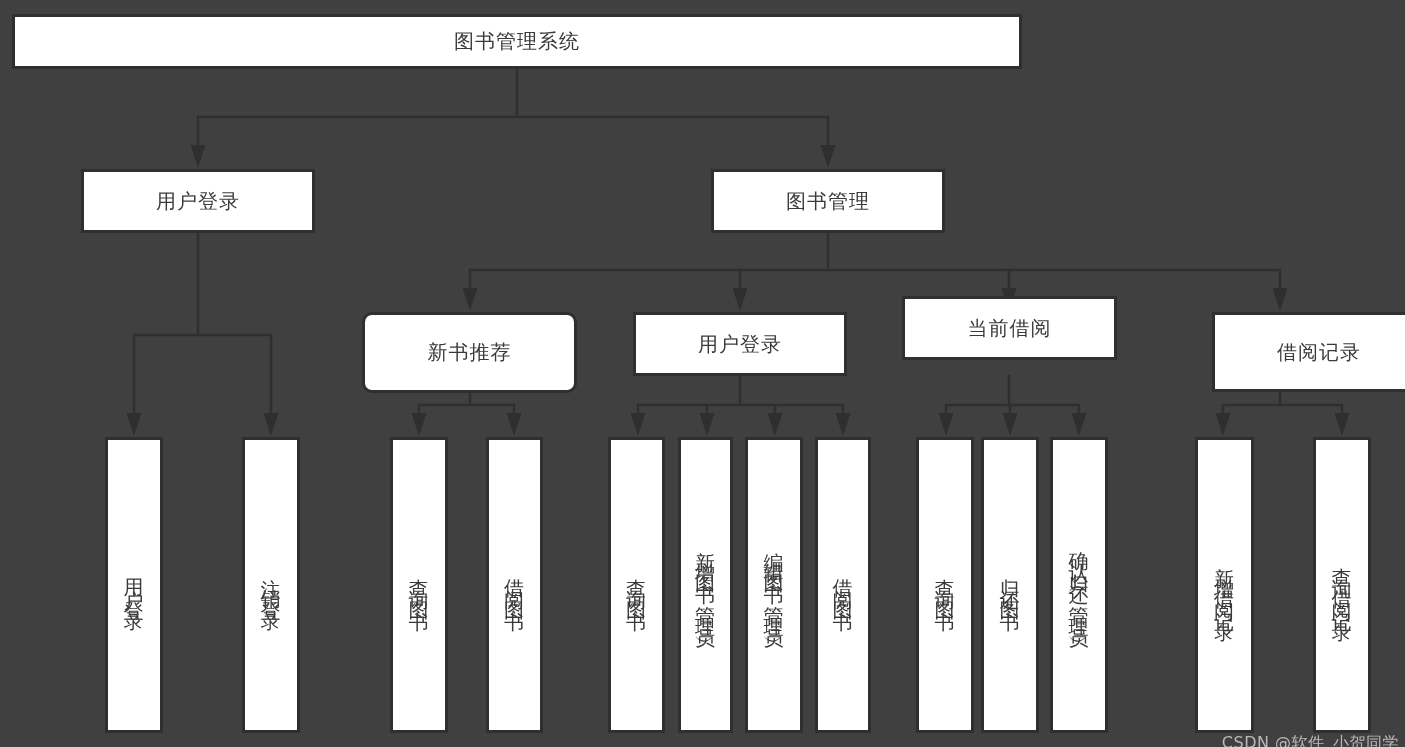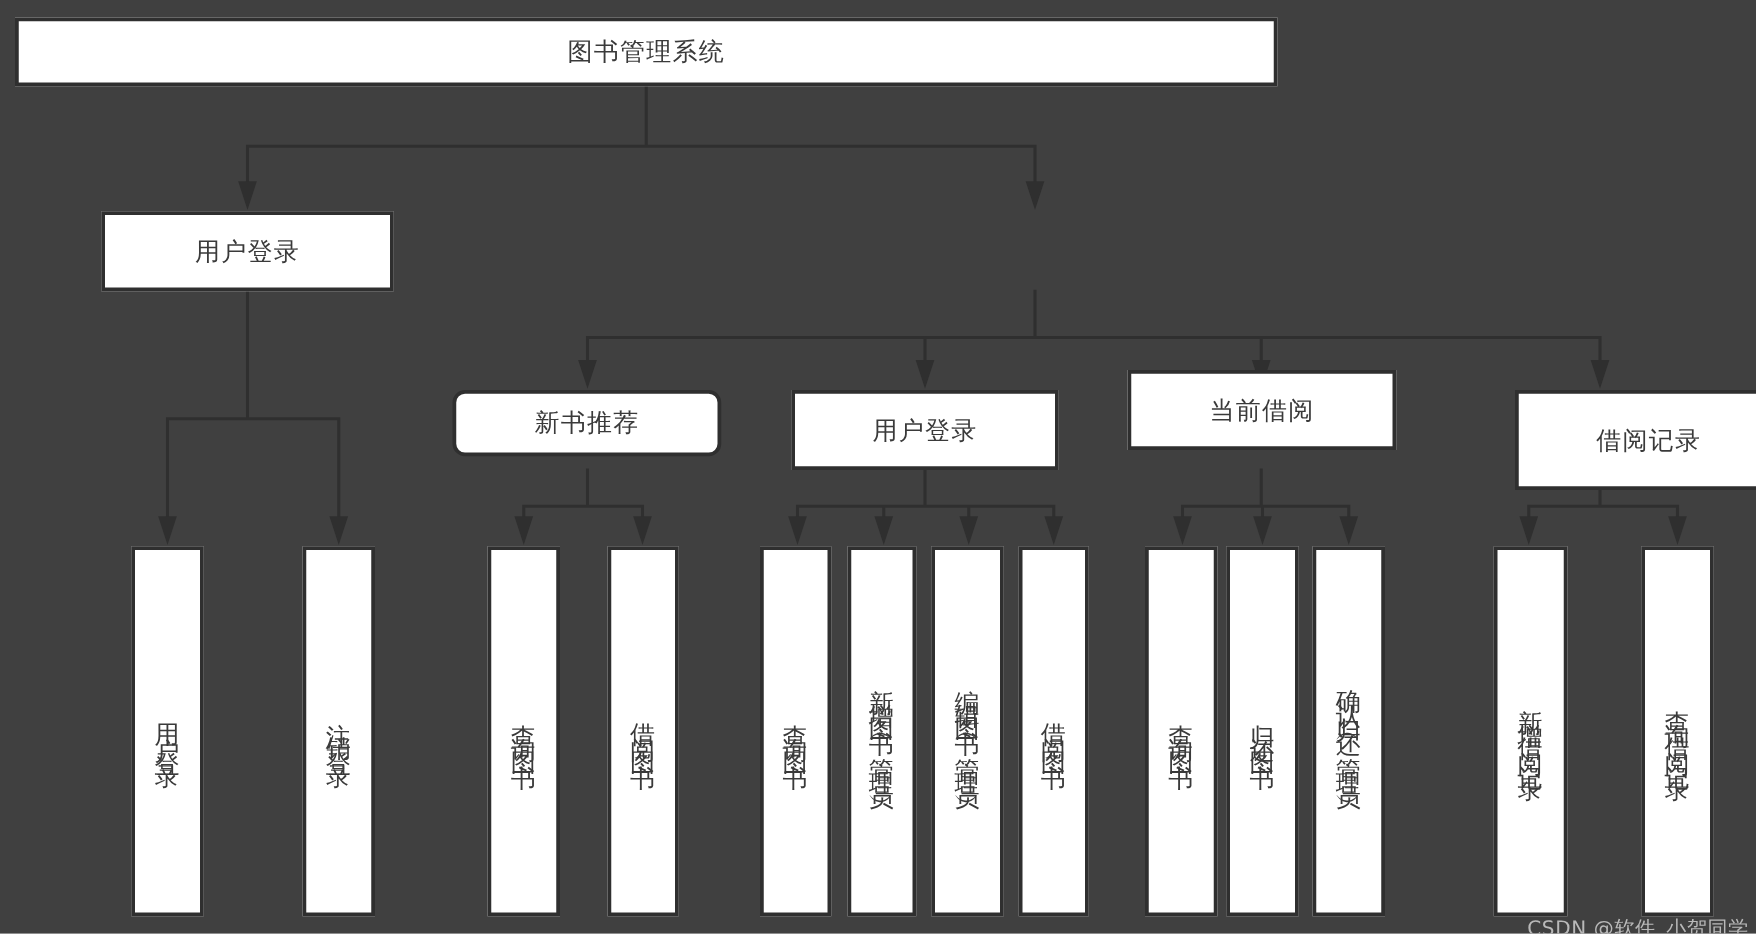--- a/index.html
+++ b/index.html
@@ -96,22 +96,25 @@
     </g>
   </svg>
 
   <div class="node" style="left:12px; top:14px; width:1010px; height:55px;">
     <span class="hlabel">图书管理系统</span>
   </div>
 
   <div class="node" style="left:81px; top:169px; width:234px; height:64px;">
     <span class="hlabel">用户登录</span>
   </div>
+  <div class="node" style="left:711px; top:169px; width:234px; height:64px;">
+    <span class="hlabel">图书管理</span>
+  </div>
 
-  <div class="node" style="left:362px; top:312px; width:215px; height:53px;border-radius:10px;">
+  <div class="node" style="left:362px; top:312px; width:215px; height:81px;border-radius:10px;">
     <span class="hlabel">新书推荐</span>
   </div>
   <div class="node" style="left:633px; top:312px; width:214px; height:64px;">
     <span class="hlabel">用户登录</span>
   </div>
   <div class="node" style="left:902px; top:296px; width:215px; height:64px;">
     <span class="hlabel">当前借阅</span>
   </div>
   <div class="node" style="left:1212px; top:312px; width:214px; height:80px;">
     <span class="hlabel">借阅记录</span>

